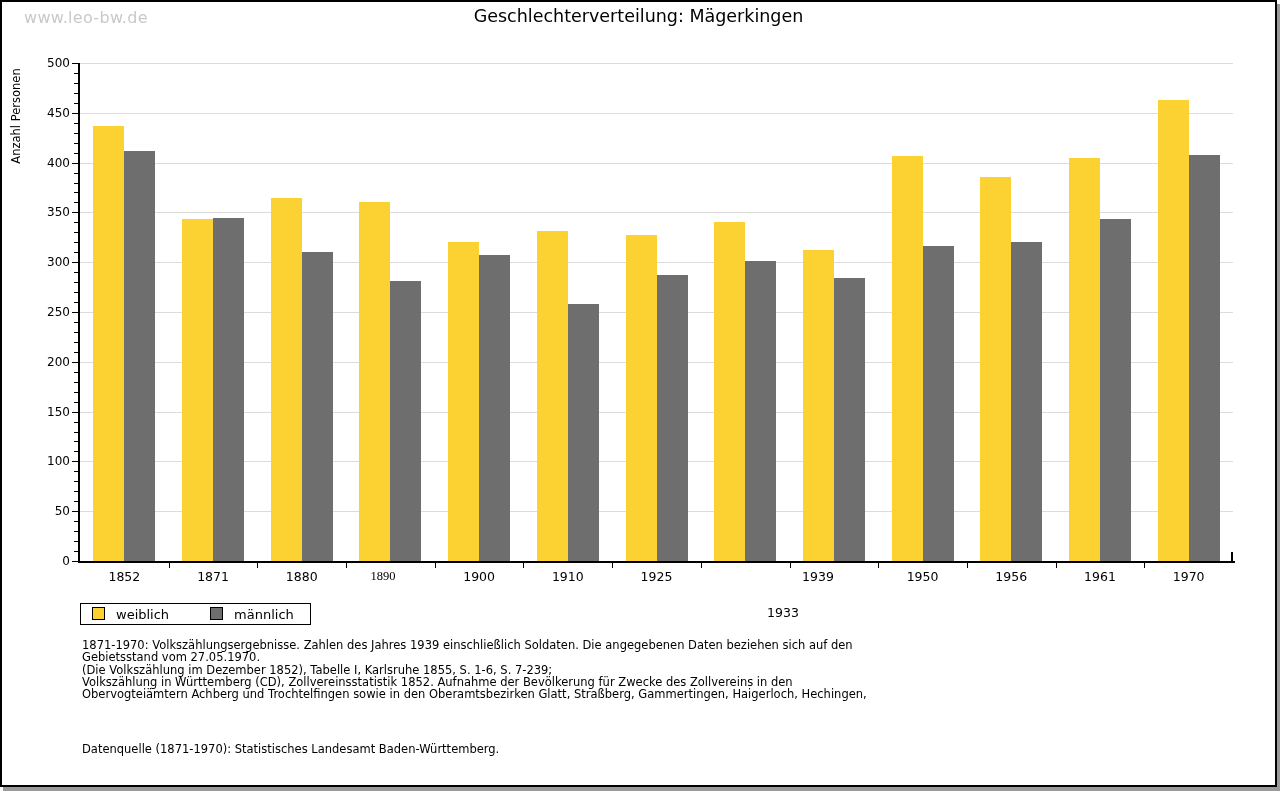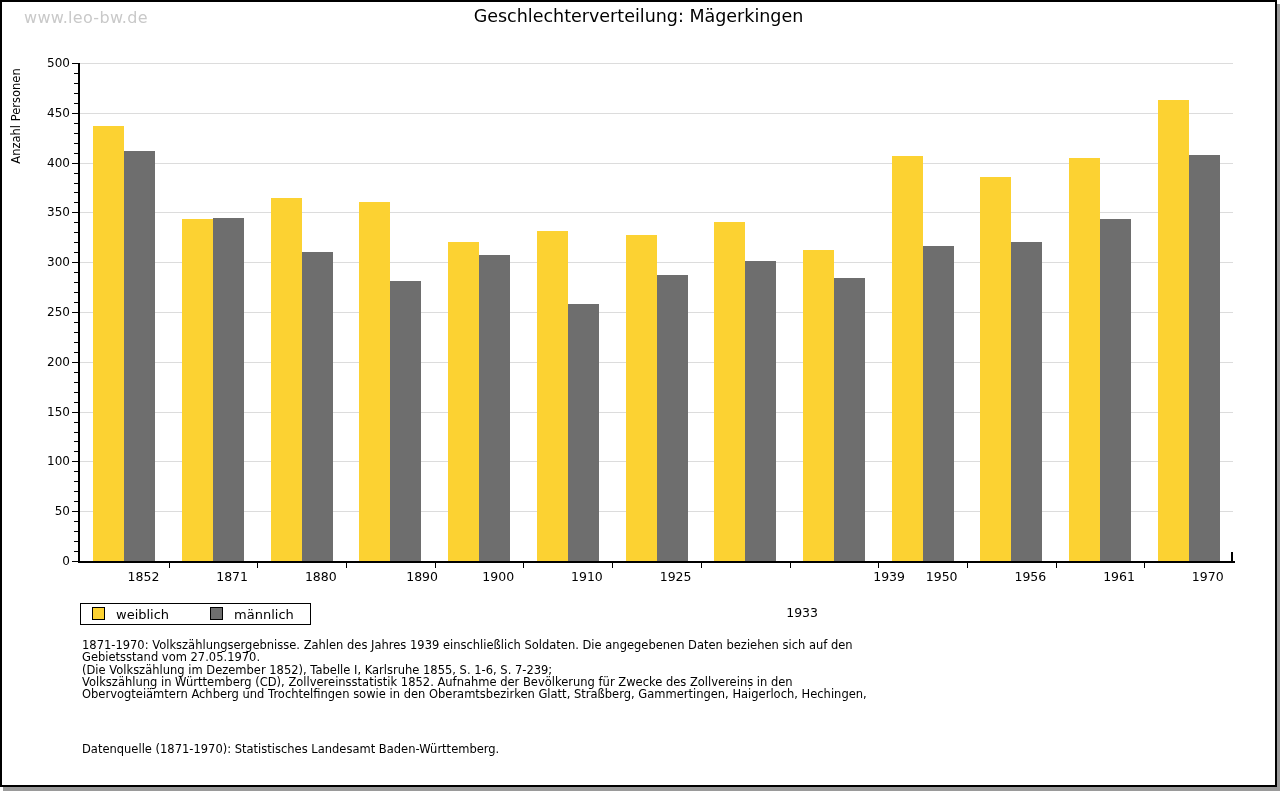--- a/index.html
+++ b/index.html
@@ -34,21 +34,21 @@
   .y-tick { position:absolute; left:-8px; width:6px; height:1px; background:#000; }
   .y-minor-tick { position:absolute; left:-6px; width:4px; height:1px; background:#000; }
   .y-tick-label {
     position:absolute; left:-48px; width:38px; text-align:right;
     font-size:12px; color:#000; transform:translateY(-50%);
   }
   .bar { position:absolute; bottom:0; z-index:2; }
   .x-tick { position:absolute; width:1px; height:5px; top:500px; background:#000; }
   .x-cat-label {
     position:absolute; top:506px; width:70px; margin-left:-35px;
-    text-align:right; font-size:12.5px; color:#000;
+    text-align:center; font-size:12.5px; color:#000;
   }
 
   .legend {
     position:absolute; left:78px; top:601px;
     display:inline-flex; align-items:center;
     height:22px; border:1px solid #000; background:#fff;
     padding:0 16px 0 11px;
   }
   .legend-item { display:inline-flex; align-items:flex-start; }
   .legend-item + .legend-item { margin-left:41px; }
@@ -155,41 +155,41 @@
       <div class="bar" style="left: 102.038px; width: 31px; height: 341.628px; background: rgb(252, 210, 50);"></div>
       <div class="bar" style="left: 133.038px; width: 31px; height: 342.624px; background: rgb(110, 110, 110);"></div>
       <div class="x-cat-label" style="left: 133.038px;">1871</div>
       <div class="x-tick" style="left: 88.6923px;"></div>
       <div class="bar" style="left: 190.731px; width: 31px; height: 362.544px; background: rgb(252, 210, 50);"></div>
       <div class="bar" style="left: 221.731px; width: 31px; height: 308.76px; background: rgb(110, 110, 110);"></div>
       <div class="x-cat-label" style="left: 221.731px;">1880</div>
       <div class="x-tick" style="left: 177.385px;"></div>
       <div class="bar" style="left: 279.423px; width: 31px; height: 358.56px; background: rgb(252, 210, 50);"></div>
       <div class="bar" style="left: 310.423px; width: 31px; height: 279.876px; background: rgb(110, 110, 110);"></div>
-      <div class="x-cat-label" style="left: 323px;">1890</div>
+      <div class="x-cat-label" style="left: 303px; font-family: Liberation Serif, serif;">1890</div>
       <div class="x-tick" style="left: 266.077px;"></div>
       <div class="bar" style="left: 368.115px; width: 31px; height: 318.72px; background: rgb(252, 210, 50);"></div>
       <div class="bar" style="left: 399.115px; width: 31px; height: 305.772px; background: rgb(110, 110, 110);"></div>
       <div class="x-cat-label" style="left: 399.115px;">1900</div>
       <div class="x-tick" style="left: 354.769px;"></div>
       <div class="bar" style="left: 456.808px; width: 31px; height: 329.676px; background: rgb(252, 210, 50);"></div>
       <div class="bar" style="left: 487.808px; width: 31px; height: 256.968px; background: rgb(110, 110, 110);"></div>
       <div class="x-cat-label" style="left: 487.808px;">1910</div>
       <div class="x-tick" style="left: 443.462px;"></div>
       <div class="bar" style="left: 545.5px; width: 31px; height: 325.692px; background: rgb(252, 210, 50);"></div>
       <div class="bar" style="left: 576.5px; width: 31px; height: 285.852px; background: rgb(110, 110, 110);"></div>
       <div class="x-cat-label" style="left: 576.5px;">1925</div>
       <div class="x-tick" style="left: 532.154px;"></div>
       <div class="bar" style="left: 634.192px; width: 31px; height: 338.64px; background: rgb(252, 210, 50);"></div>
       <div class="bar" style="left: 665.192px; width: 31px; height: 299.796px; background: rgb(110, 110, 110);"></div>
       <div class="x-cat-label" style="left: 703px; margin-top: 36px;">1933</div>
       <div class="x-tick" style="left: 620.846px;"></div>
       <div class="bar" style="left: 722.885px; width: 31px; height: 310.752px; background: rgb(252, 210, 50);"></div>
       <div class="bar" style="left: 753.885px; width: 31px; height: 282.864px; background: rgb(110, 110, 110);"></div>
-      <div class="x-cat-label" style="left: 790px;">1939</div>
+      <div class="x-cat-label" style="left: 738px;">1939</div>
       <div class="x-tick" style="left: 709.538px;"></div>
       <div class="bar" style="left: 811.577px; width: 31px; height: 405.372px; background: rgb(252, 210, 50);"></div>
       <div class="bar" style="left: 842.577px; width: 31px; height: 314.736px; background: rgb(110, 110, 110);"></div>
       <div class="x-cat-label" style="left: 842.577px;">1950</div>
       <div class="x-tick" style="left: 798.231px;"></div>
       <div class="bar" style="left: 900.269px; width: 31px; height: 384.456px; background: rgb(252, 210, 50);"></div>
       <div class="bar" style="left: 931.269px; width: 31px; height: 318.72px; background: rgb(110, 110, 110);"></div>
       <div class="x-cat-label" style="left: 931.269px;">1956</div>
       <div class="x-tick" style="left: 886.923px;"></div>
       <div class="bar" style="left: 988.962px; width: 31px; height: 403.38px; background: rgb(252, 210, 50);"></div>

